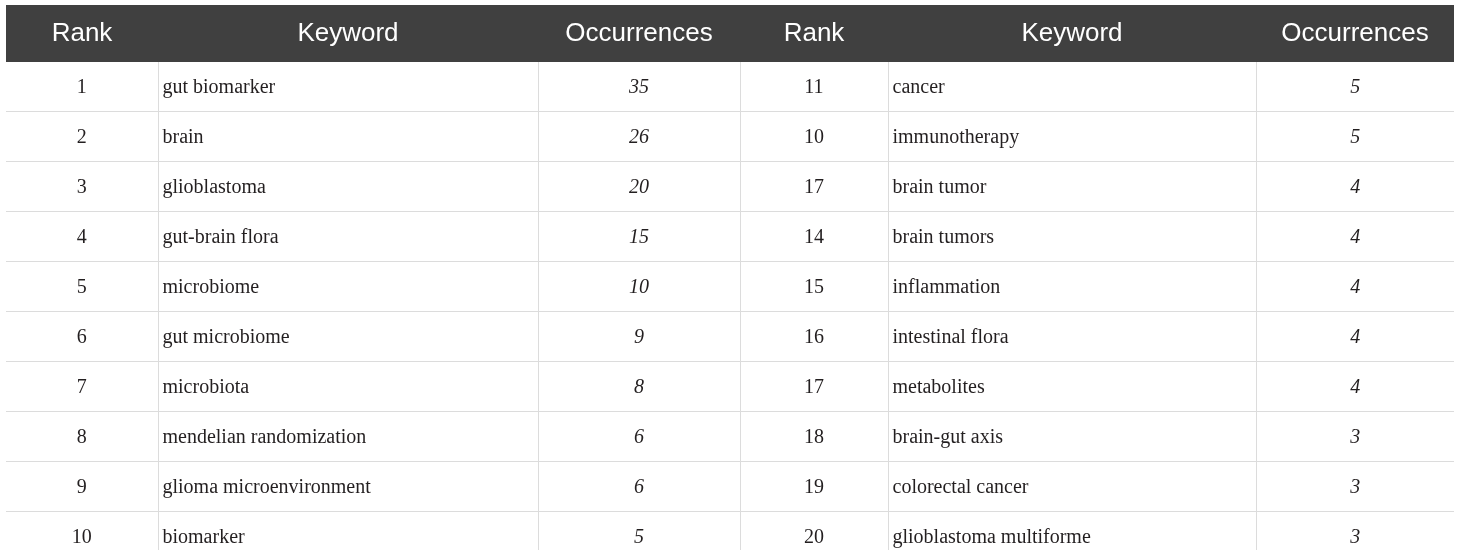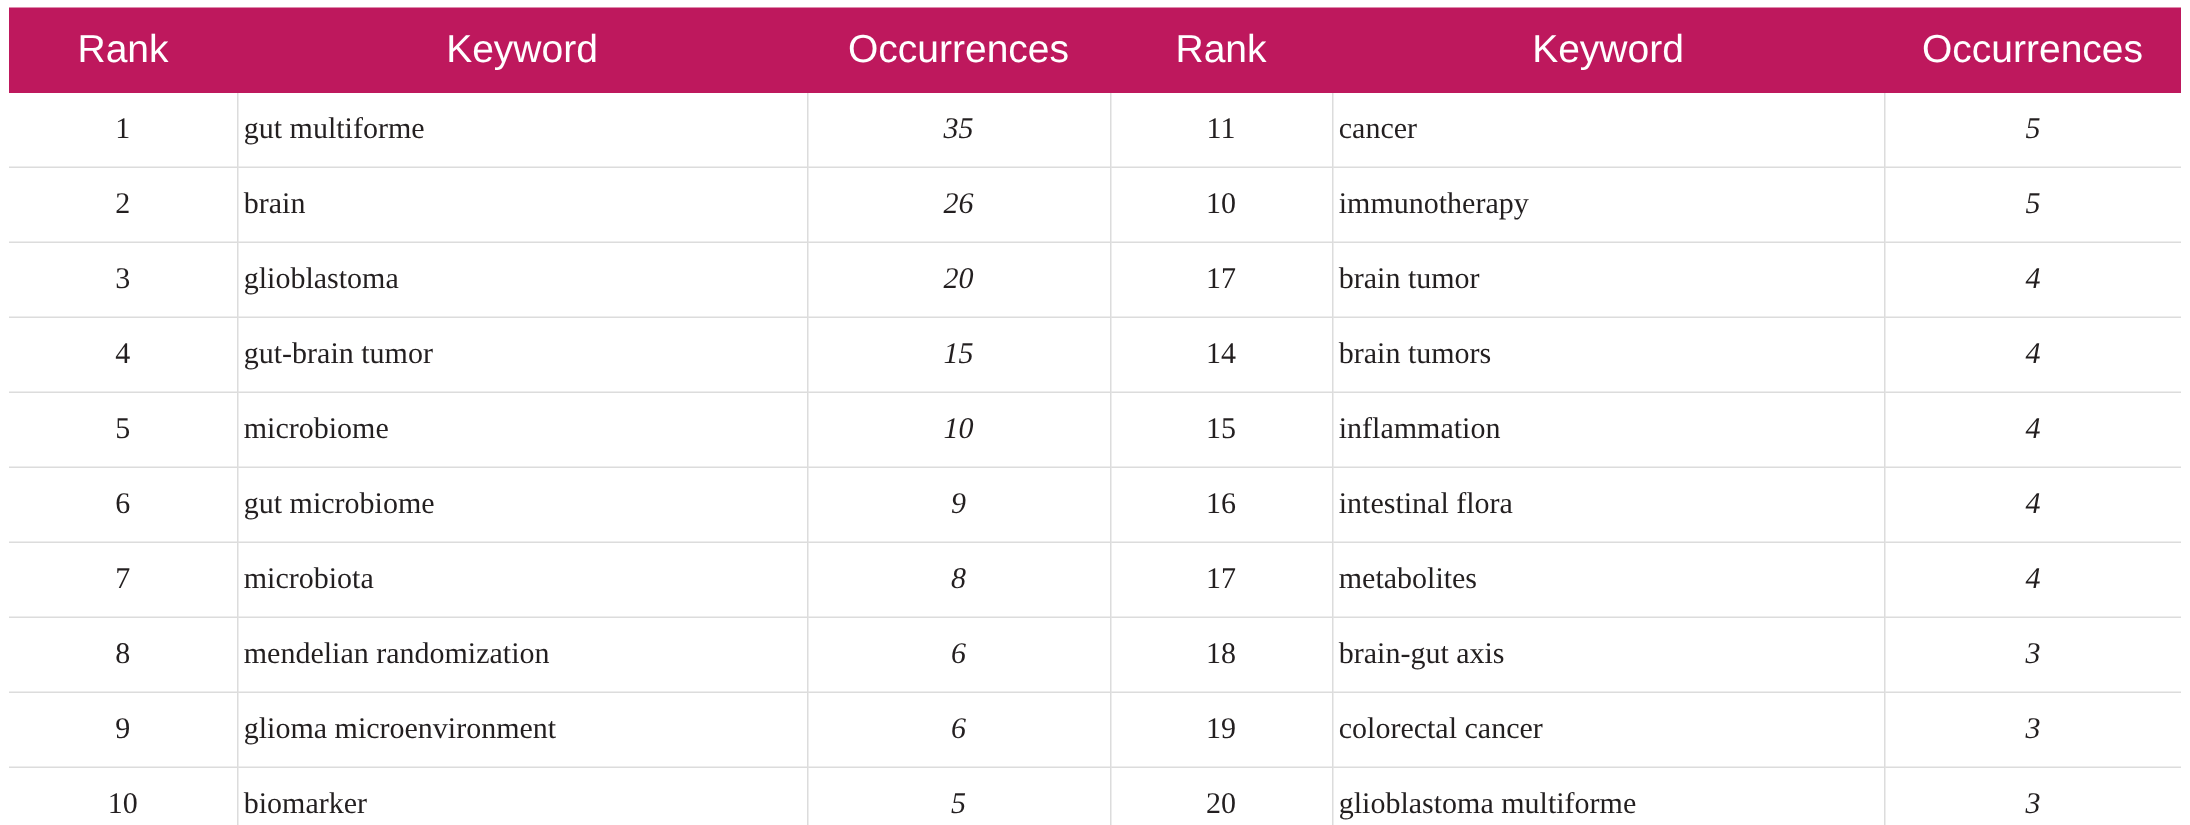--- a/index.html
+++ b/index.html
@@ -19,21 +19,21 @@
     height: 550px;
     box-sizing: border-box;
   }
   table.keyword-table {
     border-collapse: collapse;
     width: 1448px;
     margin: 5px 6px 0 6px;
     table-layout: fixed;
   }
   table.keyword-table thead th {
-    background: #be185d;
+    background: #404040;
     color: #ffffff;
     font-family: "Liberation Sans", sans-serif;
     font-weight: 400;
     font-size: 26px;
     line-height: 1.1;
     padding: 13px 4px 15px 4px;
     text-align: center;
     border: none;
   }
   table.keyword-table tbody td {
@@ -89,21 +89,21 @@
         <th>Keyword</th>
         <th>Occurrences</th>
         <th>Rank</th>
         <th>Keyword</th>
         <th>Occurrences</th>
       </tr>
     </thead>
     <tbody>
       <tr>
         <td class="col-rank">1</td>
-        <td class="col-keyword">gut multiforme</td>
+        <td class="col-keyword">gut biomarker</td>
         <td class="col-occ">35</td>
         <td class="col-rank">11</td>
         <td class="col-keyword">cancer</td>
         <td class="col-occ last">5</td>
       </tr>
       <tr>
         <td class="col-rank">2</td>
         <td class="col-keyword">brain</td>
         <td class="col-occ">26</td>
         <td class="col-rank">10</td>
@@ -113,21 +113,21 @@
       <tr>
         <td class="col-rank">3</td>
         <td class="col-keyword">glioblastoma</td>
         <td class="col-occ">20</td>
         <td class="col-rank">17</td>
         <td class="col-keyword">brain tumor</td>
         <td class="col-occ last">4</td>
       </tr>
       <tr>
         <td class="col-rank">4</td>
-        <td class="col-keyword">gut-brain tumor</td>
+        <td class="col-keyword">gut-brain flora</td>
         <td class="col-occ">15</td>
         <td class="col-rank">14</td>
         <td class="col-keyword">brain tumors</td>
         <td class="col-occ last">4</td>
       </tr>
       <tr>
         <td class="col-rank">5</td>
         <td class="col-keyword">microbiome</td>
         <td class="col-occ">10</td>
         <td class="col-rank">15</td>

